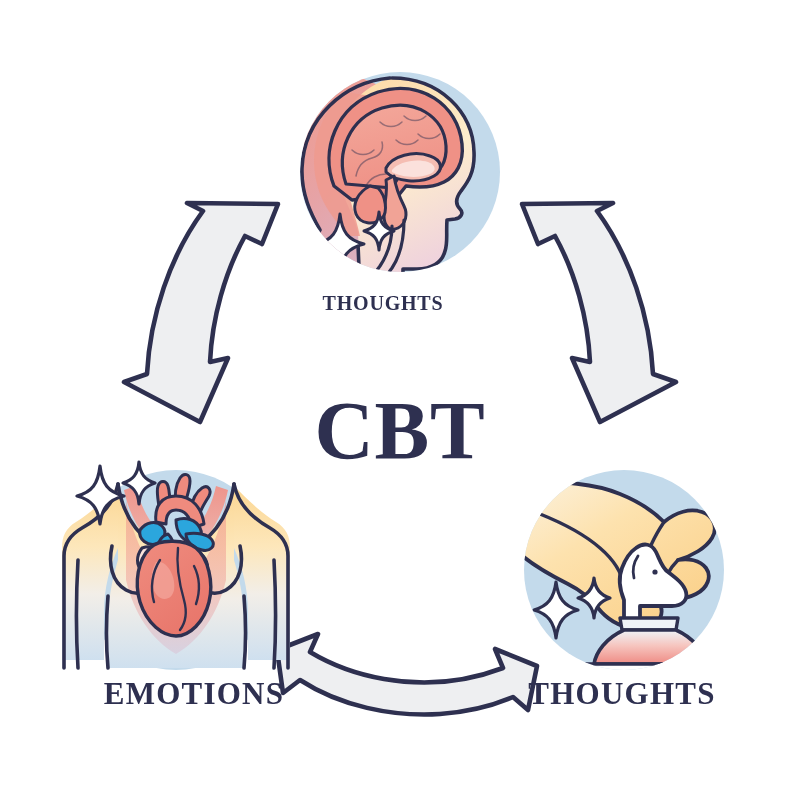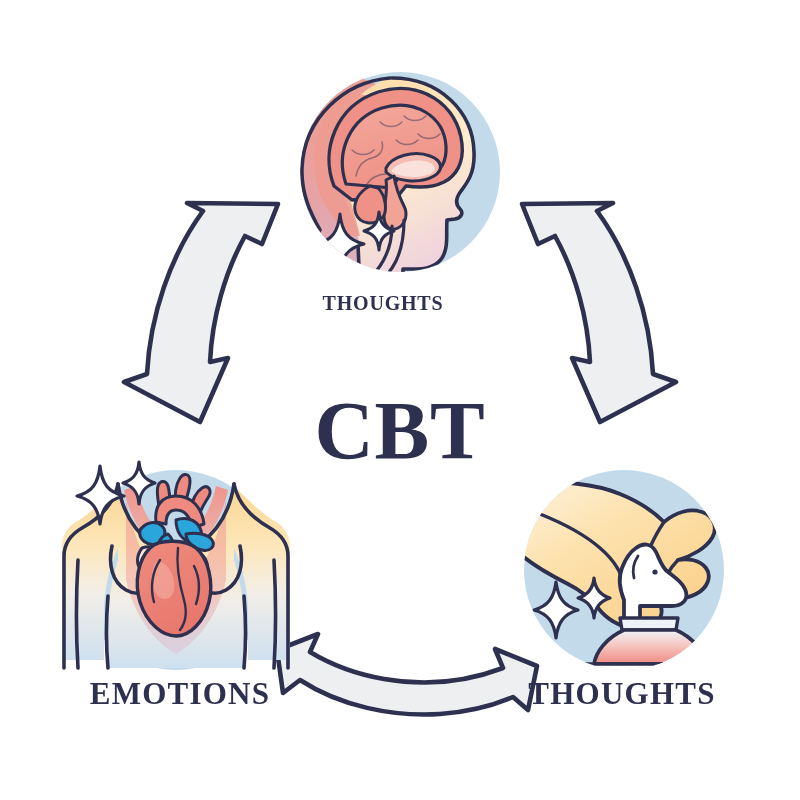--- a/index.html
+++ b/index.html
@@ -38,21 +38,21 @@
     -webkit-font-smoothing: antialiased;
   }
   #label-thoughts {
     left: 0;
     width: 766px;
     top: 292px;
     font-size: 20px;
     text-align: center;
   }
   #label-emotions {
-    left: 2px;
+    left: 16px;
     width: 356px;
     top: 676px;
     font-size: 31px;
   }
   #label-behaviors {
     left: 444px;
     width: 356px;
     top: 676px;
     font-size: 31px;
   }

